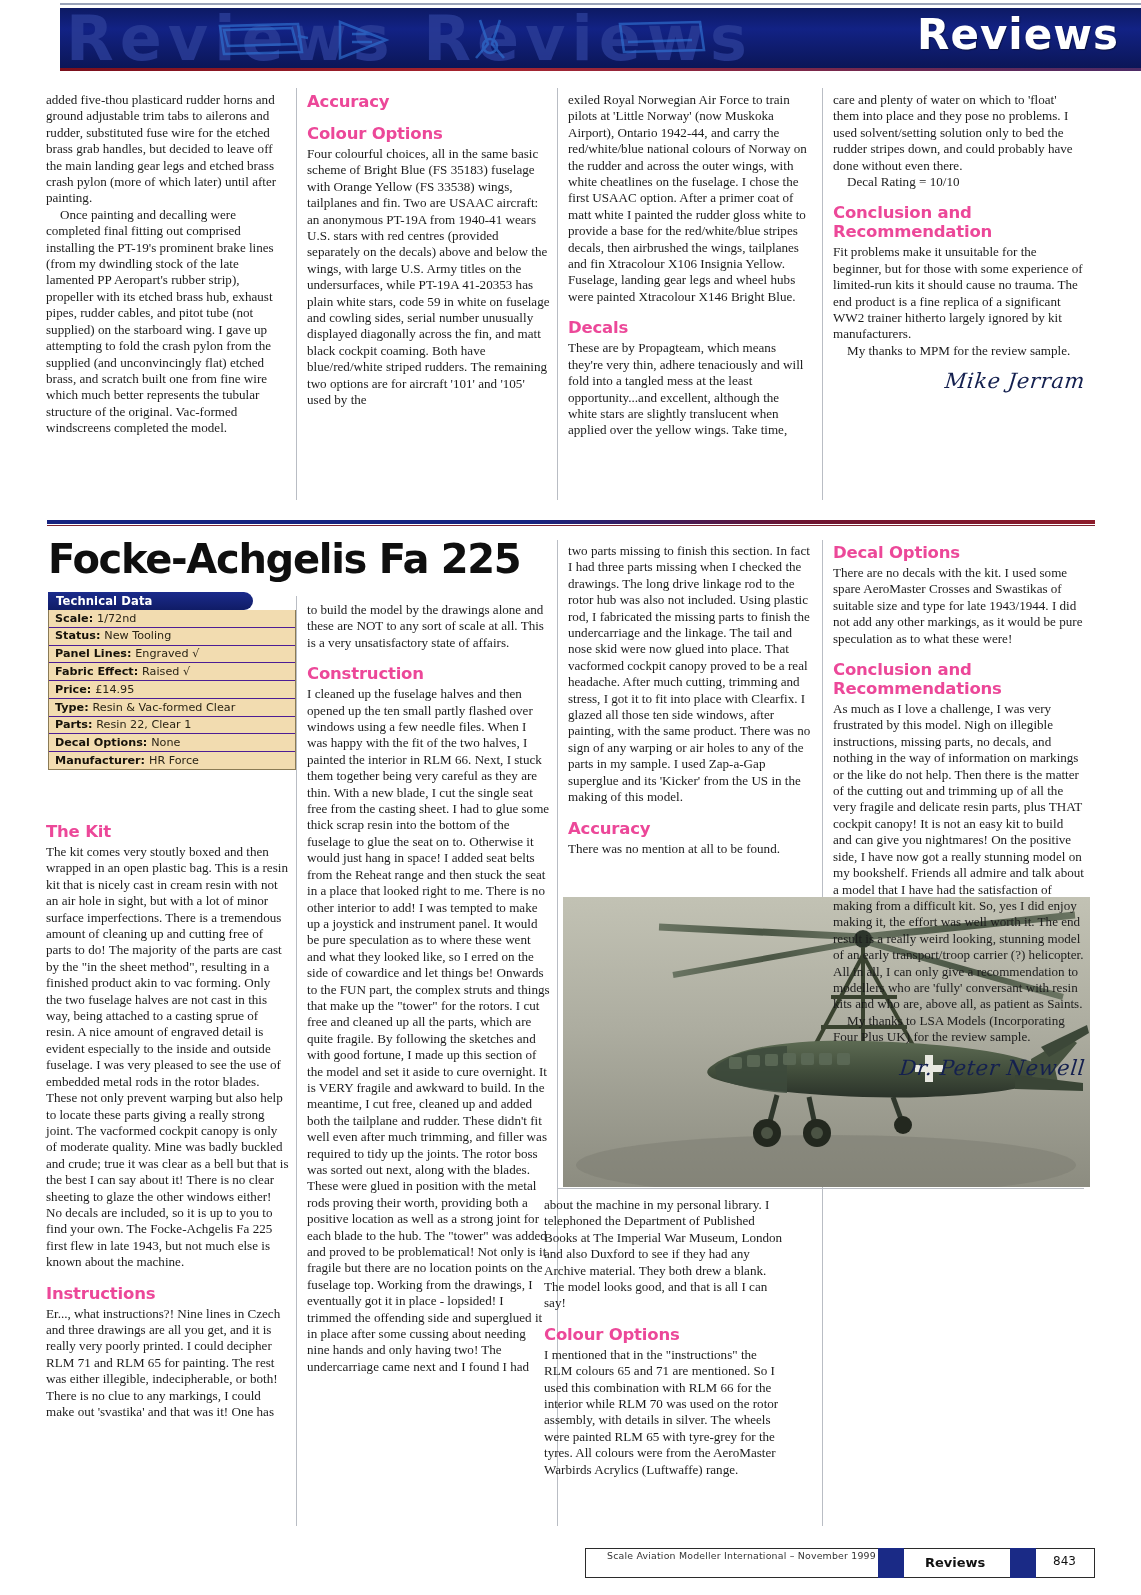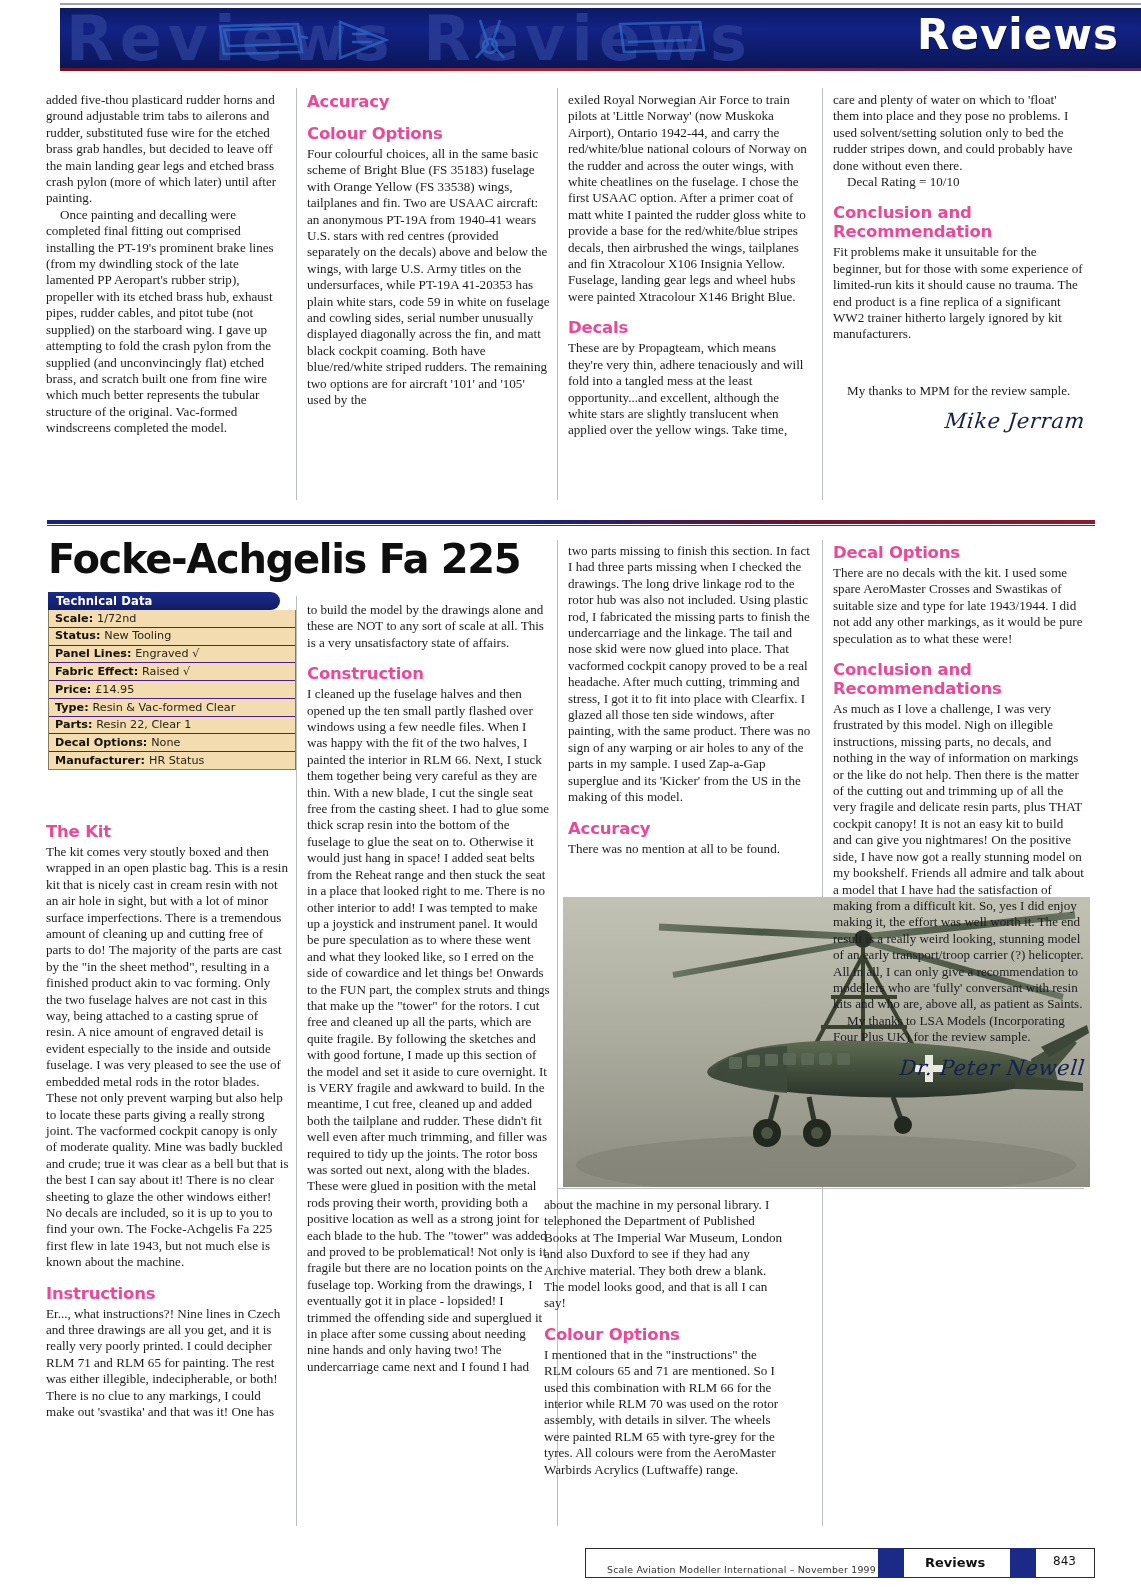--- a/index.html
+++ b/index.html
@@ -134,21 +134,21 @@
   .techbox {
     position: absolute;
     left: 48px; top: 592px;
     width: 248px;
   }
   .techbox-header {
     position: relative;
     height: 18px;
     background: linear-gradient(180deg,#1b2b8c 0%, #101c66 100%);
     border-radius: 0 9px 9px 0;
-    width: 232px;
+    width: 205px;
   }
   .techbox-header span {
     position: absolute;
     left: 8px; top: 2px;
     font-family: "DejaVu Sans", sans-serif;
     font-weight: bold;
     font-size: 11.6px;
     color: #ffffff;
     letter-spacing: .1px;
   }
@@ -192,21 +192,21 @@
   .footer-box {
     position: absolute;
     left: 0; top: 0;
     width: 510px; height: 30px;
     border: 1px solid #2b2b2b;
     background: #ffffff;
     box-sizing: border-box;
   }
   .footer-mag {
     position: absolute;
-    left: 22px; top: 16px;
+    left: 22px; top: 2px;
     font-family: "DejaVu Sans", sans-serif;
     font-size: 9.4px;
     color: #333;
     letter-spacing: .2px;
   }
   .footer-sq1 {
     position: absolute;
     left: 293px; top: 0px;
     width: 26px; height: 30px;
     background: #1a2a86;
@@ -288,21 +288,21 @@
   <p class="noindent">exiled Royal Norwegian Air Force to train pilots at 'Little Norway' (now Muskoka Airport), Ontario 1942-44, and carry the red/white/blue national colours of Norway on the rudder and across the outer wings, with white cheatlines on the fuselage. I chose the first USAAC option. After a primer coat of matt white I painted the rudder gloss white to provide a base for the red/white/blue stripes decals, then airbrushed the wings, tailplanes and fin Xtracolour X106 Insignia Yellow. Fuselage, landing gear legs and wheel hubs were painted Xtracolour X146 Bright Blue.</p>
   <h3 class="sec">Decals</h3>
   <p class="noindent">These are by Propagteam, which means they're very thin, adhere tenaciously and will fold into a tangled mess at the least opportunity...and excellent, although the white stars are slightly translucent when applied over the yellow wings. Take time,</p>
 </div>
 
 <div class="col" style="left:833px; top:92px; width:252px;">
   <p class="noindent">care and plenty of water on which to 'float' them into place and they pose no problems. I used solvent/setting solution only to bed the rudder stripes down, and could probably have done without even there.</p>
   <p style="text-indent:14px;">Decal Rating = 10/10</p>
   <h3 class="sec" style="white-space:pre-line;">Conclusion and<br>Recommendation</h3>
   <p class="noindent">Fit problems make it unsuitable for the beginner, but for those with some experience of limited-run kits it should cause no trauma. The end product is a fine replica of a significant WW2 trainer hitherto largely ignored by kit manufacturers.</p>
-  <p style="text-indent:14px;margin-top:40px;">My thanks to MPM for the review sample.</p>
+  <p style="text-indent:14px;">My thanks to MPM for the review sample.</p>
   <div class="signature">Mike Jerram</div>
 </div>
 
 <div class="divider"></div>
 <div class="divider-thin"></div>
 
 <div class="headline">Focke-Achgelis Fa 225</div>
 
 <div class="techbox">
   <div class="techbox-header">
@@ -310,21 +310,21 @@
   </div>
   <div class="techbox-body" id="techrows">
       <div class="techrow"><b>Scale: </b><span>1/72nd</span></div>
       <div class="techrow"><b>Status: </b><span>New Tooling</span></div>
       <div class="techrow"><b>Panel Lines: </b><span>Engraved √</span></div>
       <div class="techrow"><b>Fabric Effect: </b><span>Raised √</span></div>
       <div class="techrow"><b>Price: </b><span>£14.95</span></div>
       <div class="techrow"><b>Type: </b><span>Resin &amp; Vac-formed Clear</span></div>
       <div class="techrow"><b>Parts: </b><span>Resin 22, Clear 1</span></div>
       <div class="techrow"><b>Decal Options: </b><span>None</span></div>
-      <div class="techrow"><b>Manufacturer: </b><span>HR Status</span></div>
+      <div class="techrow"><b>Manufacturer: </b><span>HR Force</span></div>
     </div>
 </div>
 
 <div class="rule-v" style="left:296px; top:596px; height:930px;"></div>
 <div class="rule-v" style="left:557px; top:540px; height:986px;"></div>
 <div class="rule-v" style="left:822px; top:540px; height:986px;"></div>
 <div class="rule-v" style="left:557px; top:1188px; width:527px; height:1px; background:#b9bdc4;"></div>
 
 <div class="col" style="left:46px; top:822px; width:243px;">
   <h3 class="sec first">The Kit</h3>

